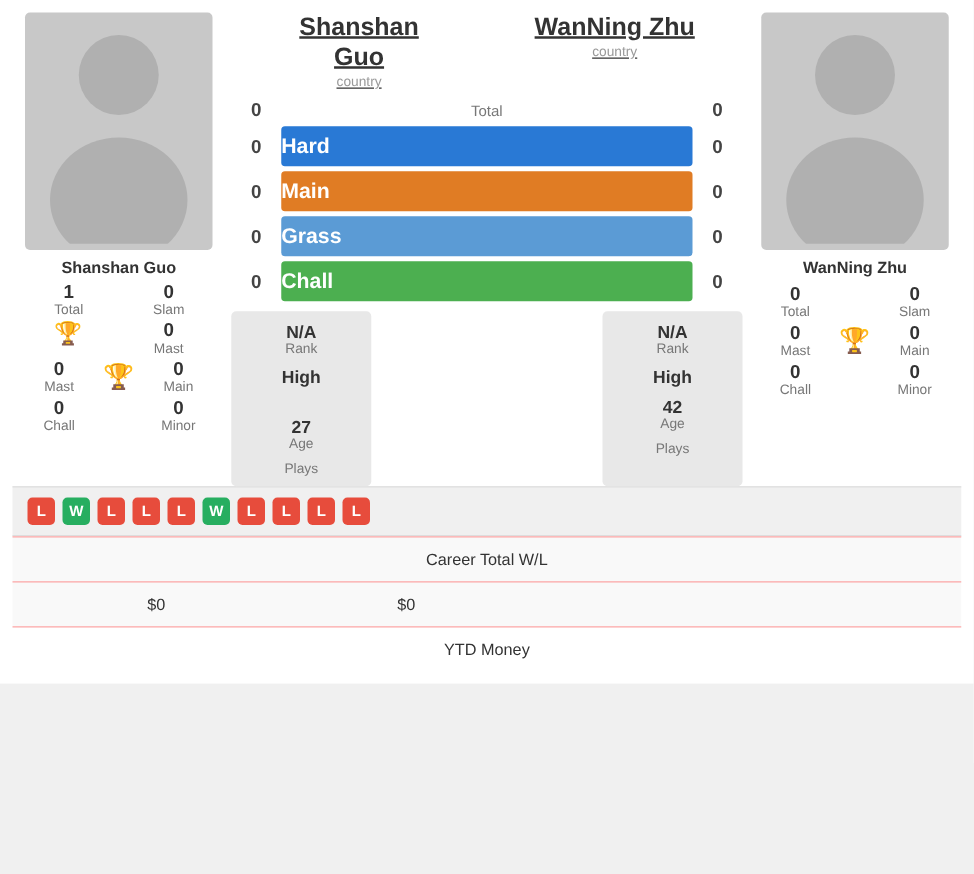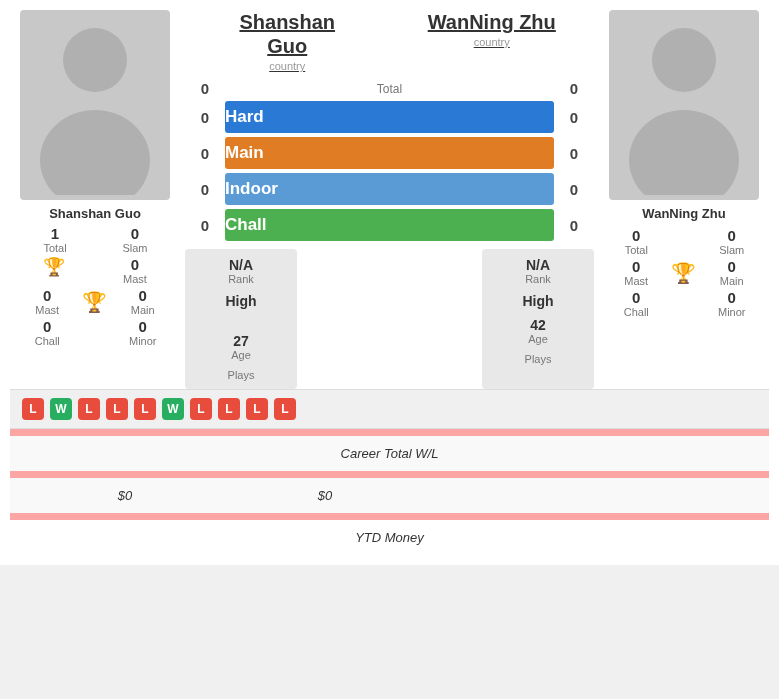--- a/index.html
+++ b/index.html
@@ -83,22 +83,21 @@
     .form-badges {
       display: flex;
       gap: 4px;
     }
 
     
     .stat-row {
       display: flex;
       align-items: center;
       padding: 10px 15px;
-      border-top: 7px solid #fca5a5;
-      font-style: italic;
+      border-top: 1px solid #fca5a5;
     }
 
     .stat-row-label {
       flex: 1;
       text-align: center;
       font-size: 13px;
       color: #333;
       font-weight: 500;
     }
 
@@ -298,21 +297,21 @@
         </div>
 
         <div class="score-line">
           <div class="score-num">0</div>
           <div class="court-btn court-clay">Main</div>
           <div class="score-num">0</div>
         </div>
 
         <div class="score-line">
           <div class="score-num">0</div>
-          <div class="court-btn court-indoor">Indoor</div>
+          <div class="court-btn court-indoor">Grass</div>
           <div class="score-num">0</div>
         </div>
 
         <div class="score-line">
           <div class="score-num">0</div>
           <div class="court-btn court-grass">Chall</div>
           <div class="score-num">0</div>
         </div>
       </div>
 

